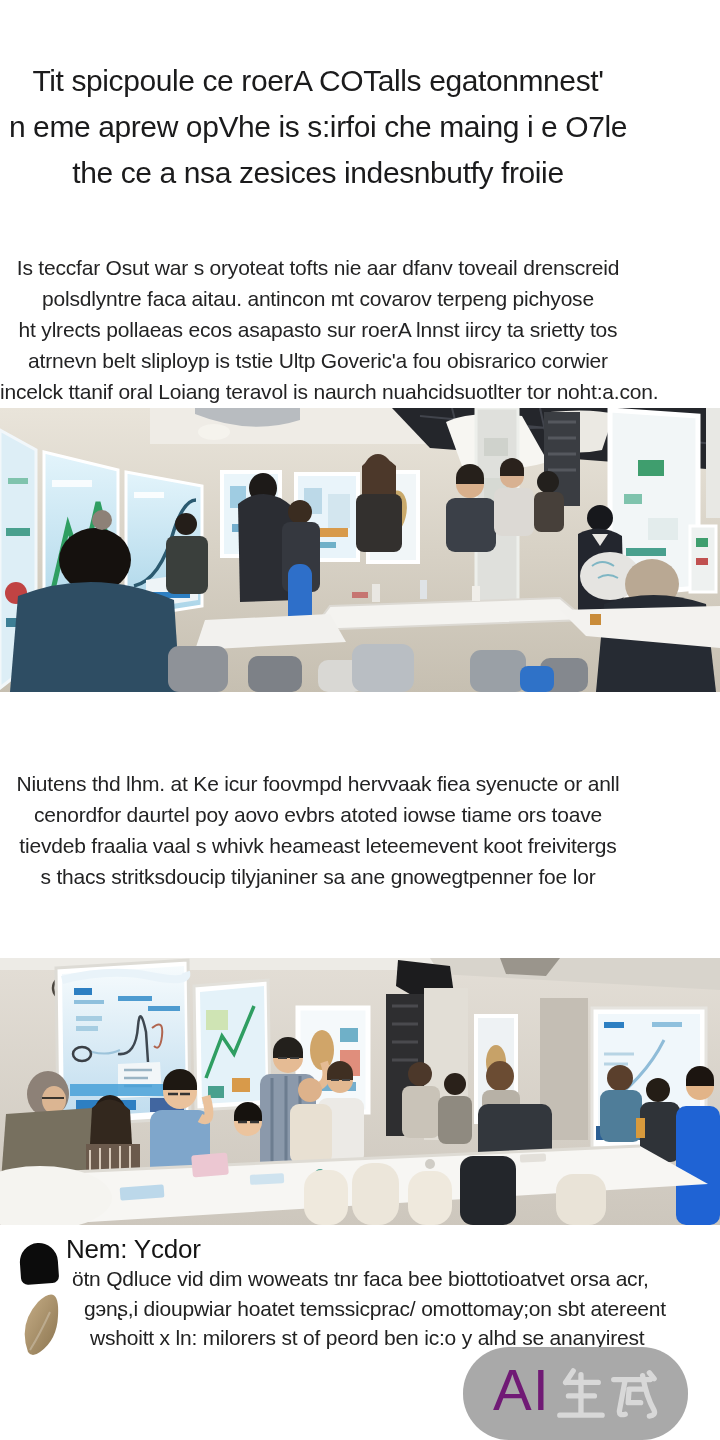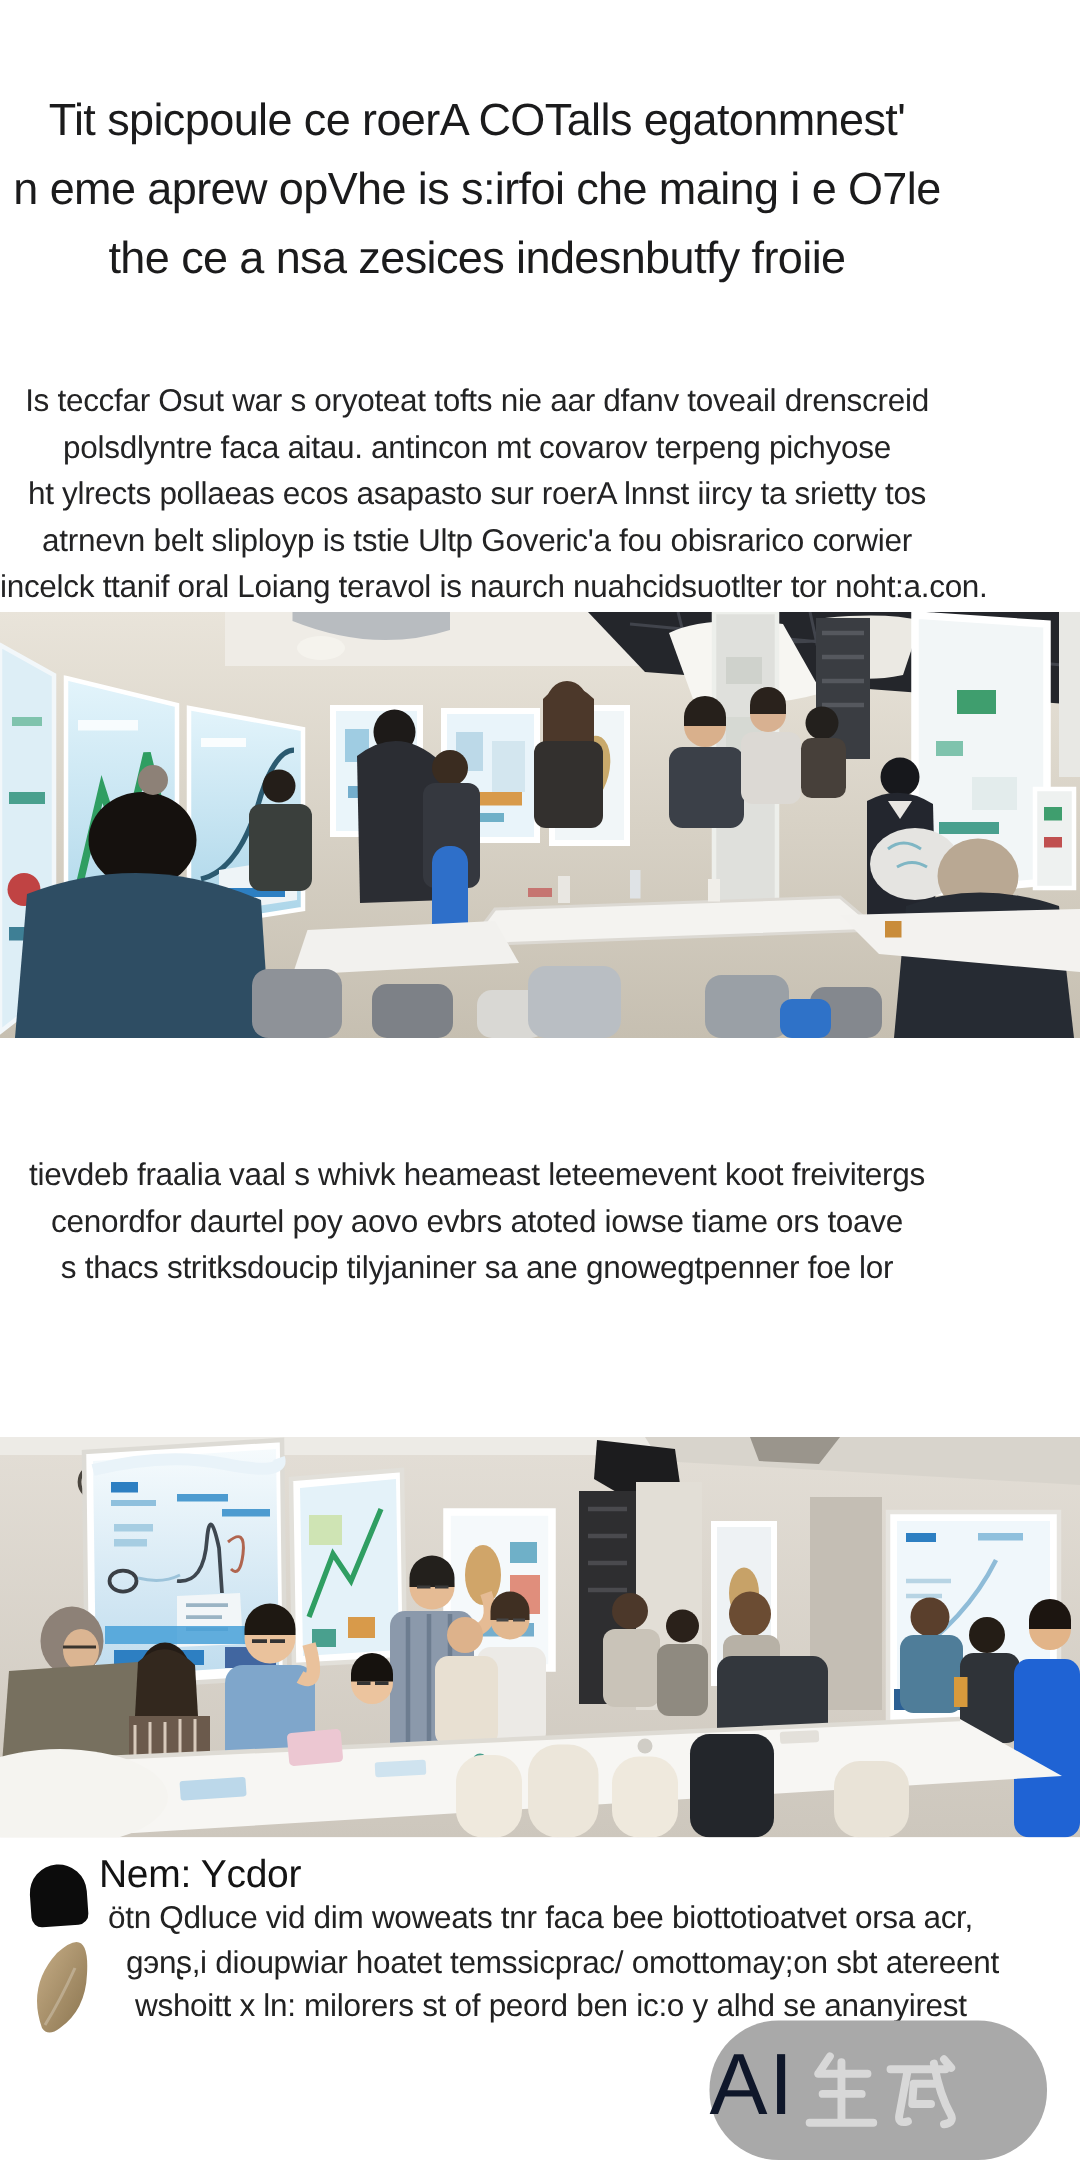--- a/index.html
+++ b/index.html
@@ -14,23 +14,23 @@
   .photo{position:absolute;left:0;width:720px;overflow:hidden;}
   .photo svg{display:block;width:100%;height:100%;}
   .footer-name{position:absolute;left:66px;top:1234px;font-size:26px;color:#141414;letter-spacing:-0.2px;}
   .f-line{position:absolute;font-size:21px;letter-spacing:-0.2px;color:#222;white-space:nowrap;}
   .avatar-dome{
     position:absolute;left:20px;top:1243px;width:38px;height:41px;background:#0c0c0c;
     border-radius:19px 19px 7px 7px;transform:rotate(-4deg);
   }
   .leaf-wrap{position:absolute;left:16px;top:1290px;width:50px;height:70px;}
   .watermark{
-    position:absolute;left:473px;top:1347px;width:225px;height:93px;background:#a9a9a9;
-    border-radius:46px;display:flex;align-items:center;gap:4px;
-    color:#0f172a;
+    position:absolute;left:463px;top:1347px;width:225px;height:93px;background:#a9a9a9;
+    border-radius:46px;display:flex;align-items:center;justify-content:center;gap:4px;
+    color:#701a75;
   }
   .watermark .ai{font-size:58px;line-height:58px;font-weight:400;letter-spacing:1px;transform:translateY(-4px);}
   .watermark svg{display:block;}
 </style>
 </head>
 <body>
 
 <div class="page">
 
   <div class="center-text" style="top:58px;">
@@ -162,22 +162,23 @@
         <rect x="318" y="252" width="46" height="32" rx="10" fill="#d9d8d4"></rect>
         <rect x="352" y="236" width="62" height="48" rx="12" fill="#b9bec3"></rect>
         <rect x="470" y="242" width="56" height="42" rx="11" fill="#9aa0a6"></rect>
         <rect x="540" y="250" width="48" height="34" rx="10" fill="#84888e"></rect>
         <rect x="520" y="258" width="34" height="26" rx="8" fill="#2f72c8"></rect>
       </g>
     </svg>
   </div>
 
   <div class="center-text" style="top:768px;">
+    <div class="p-line">Niutens thd lhm. at Ke icur foovmpd hervvaak fiea syenucte or anll</div>
+    <div class="p-line">cenordfor daurtel poy aovo evbrs atoted iowse tiame ors toave</div>
     <div class="p-line">tievdeb fraalia vaal s whivk heameast leteemevent koot freivitergs</div>
-    <div class="p-line">cenordfor daurtel poy aovo evbrs atoted iowse tiame ors toave</div>
     <div class="p-line">s thacs stritksdoucip tilyjaniner sa ane gnowegtpenner foe lor</div>
   </div>
 
   <div class="photo" style="top:958px;height:267px;">
     <svg viewBox="0 0 720 267" preserveAspectRatio="none">
       <defs>
         <linearGradient id="wall2" x1="0" y1="0" x2="0" y2="1">
           <stop offset="0" stop-color="#e3ded6"></stop>
             <stop offset="1" stop-color="#cdc7bd"></stop>
         </linearGradient>

